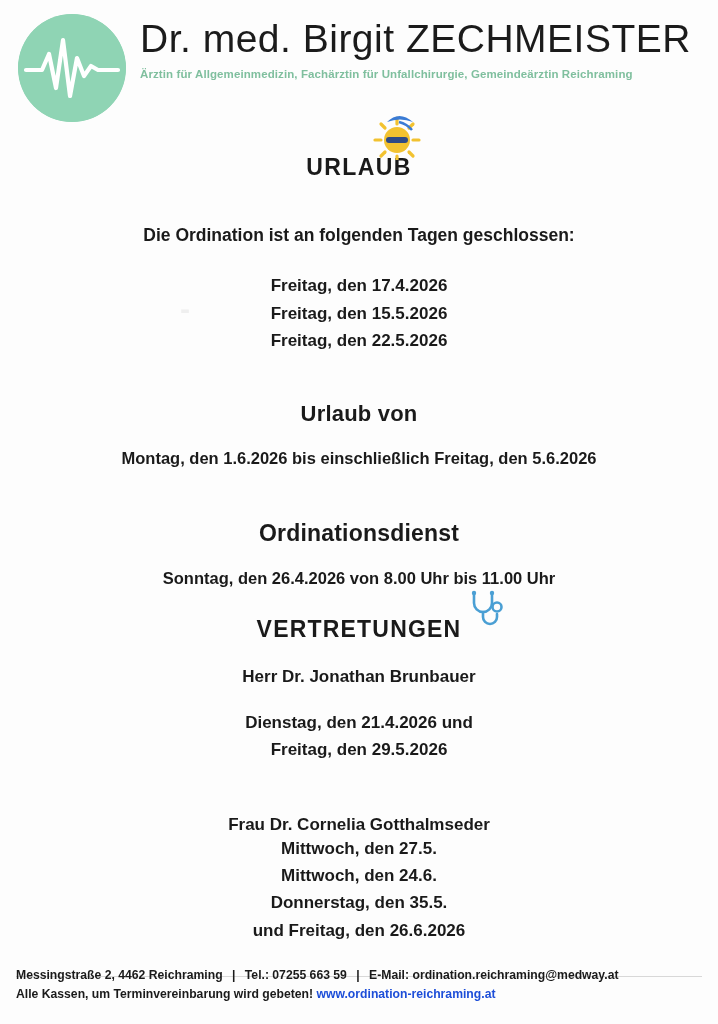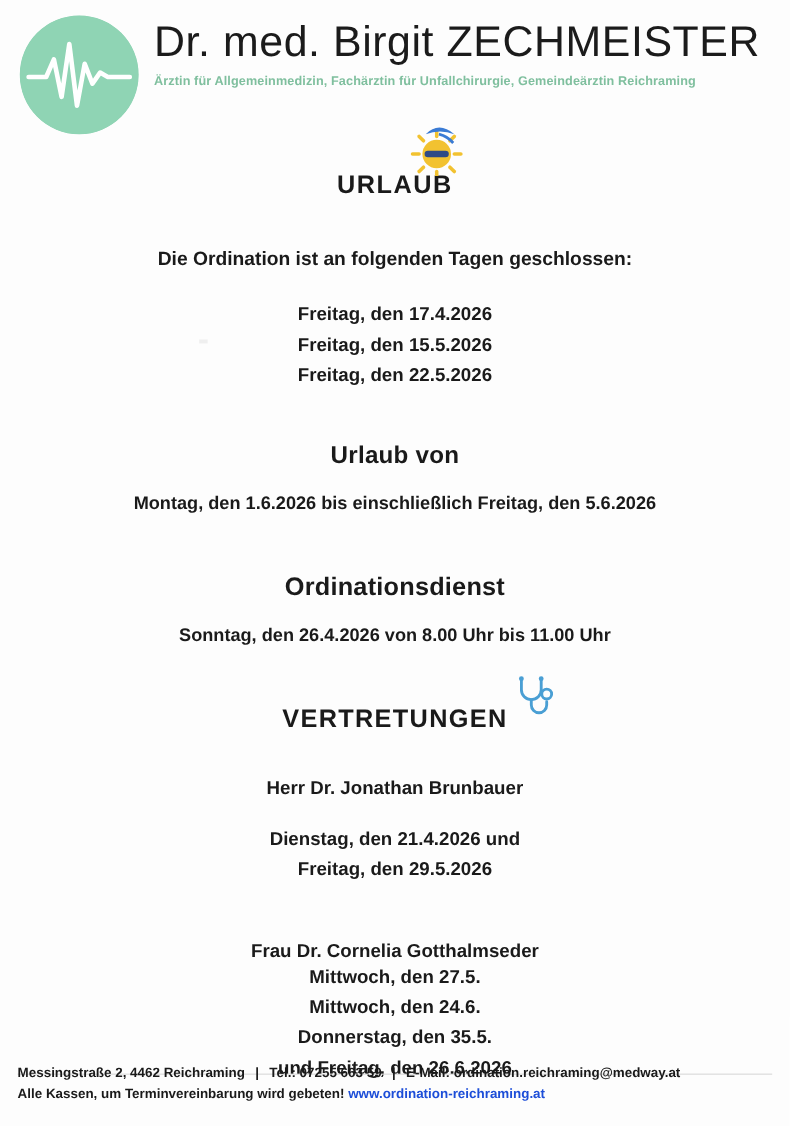--- a/index.html
+++ b/index.html
@@ -107,36 +107,36 @@
   }
   .h2-dienst {
     font-size: 23px;
     font-weight: 700;
     margin-top: 52px;
     letter-spacing: 0.2px;
   }
   .h2-vertretungen {
     font-size: 23px;
     font-weight: 700;
-    margin-top: 52px;
+    margin-top: 28px;
     letter-spacing: 1.2px;
     position: relative;
     display: inline-block;
   }
   .stetho-emoji {
     position: absolute;
     right: -42px;
     top: -26px;
     font-size: 32px;
     line-height: 1;
   }
   .vert-name {
     font-size: 17px;
     font-weight: 700;
-    margin-top: 40px;
+    margin-top: 24px;
   }
   .vert-dates {
     font-size: 17px;
     font-weight: 700;
     margin-top: 22px;
     line-height: 1.6;
   }
   .vert-name-2 {
     font-size: 17px;
     font-weight: 700;

